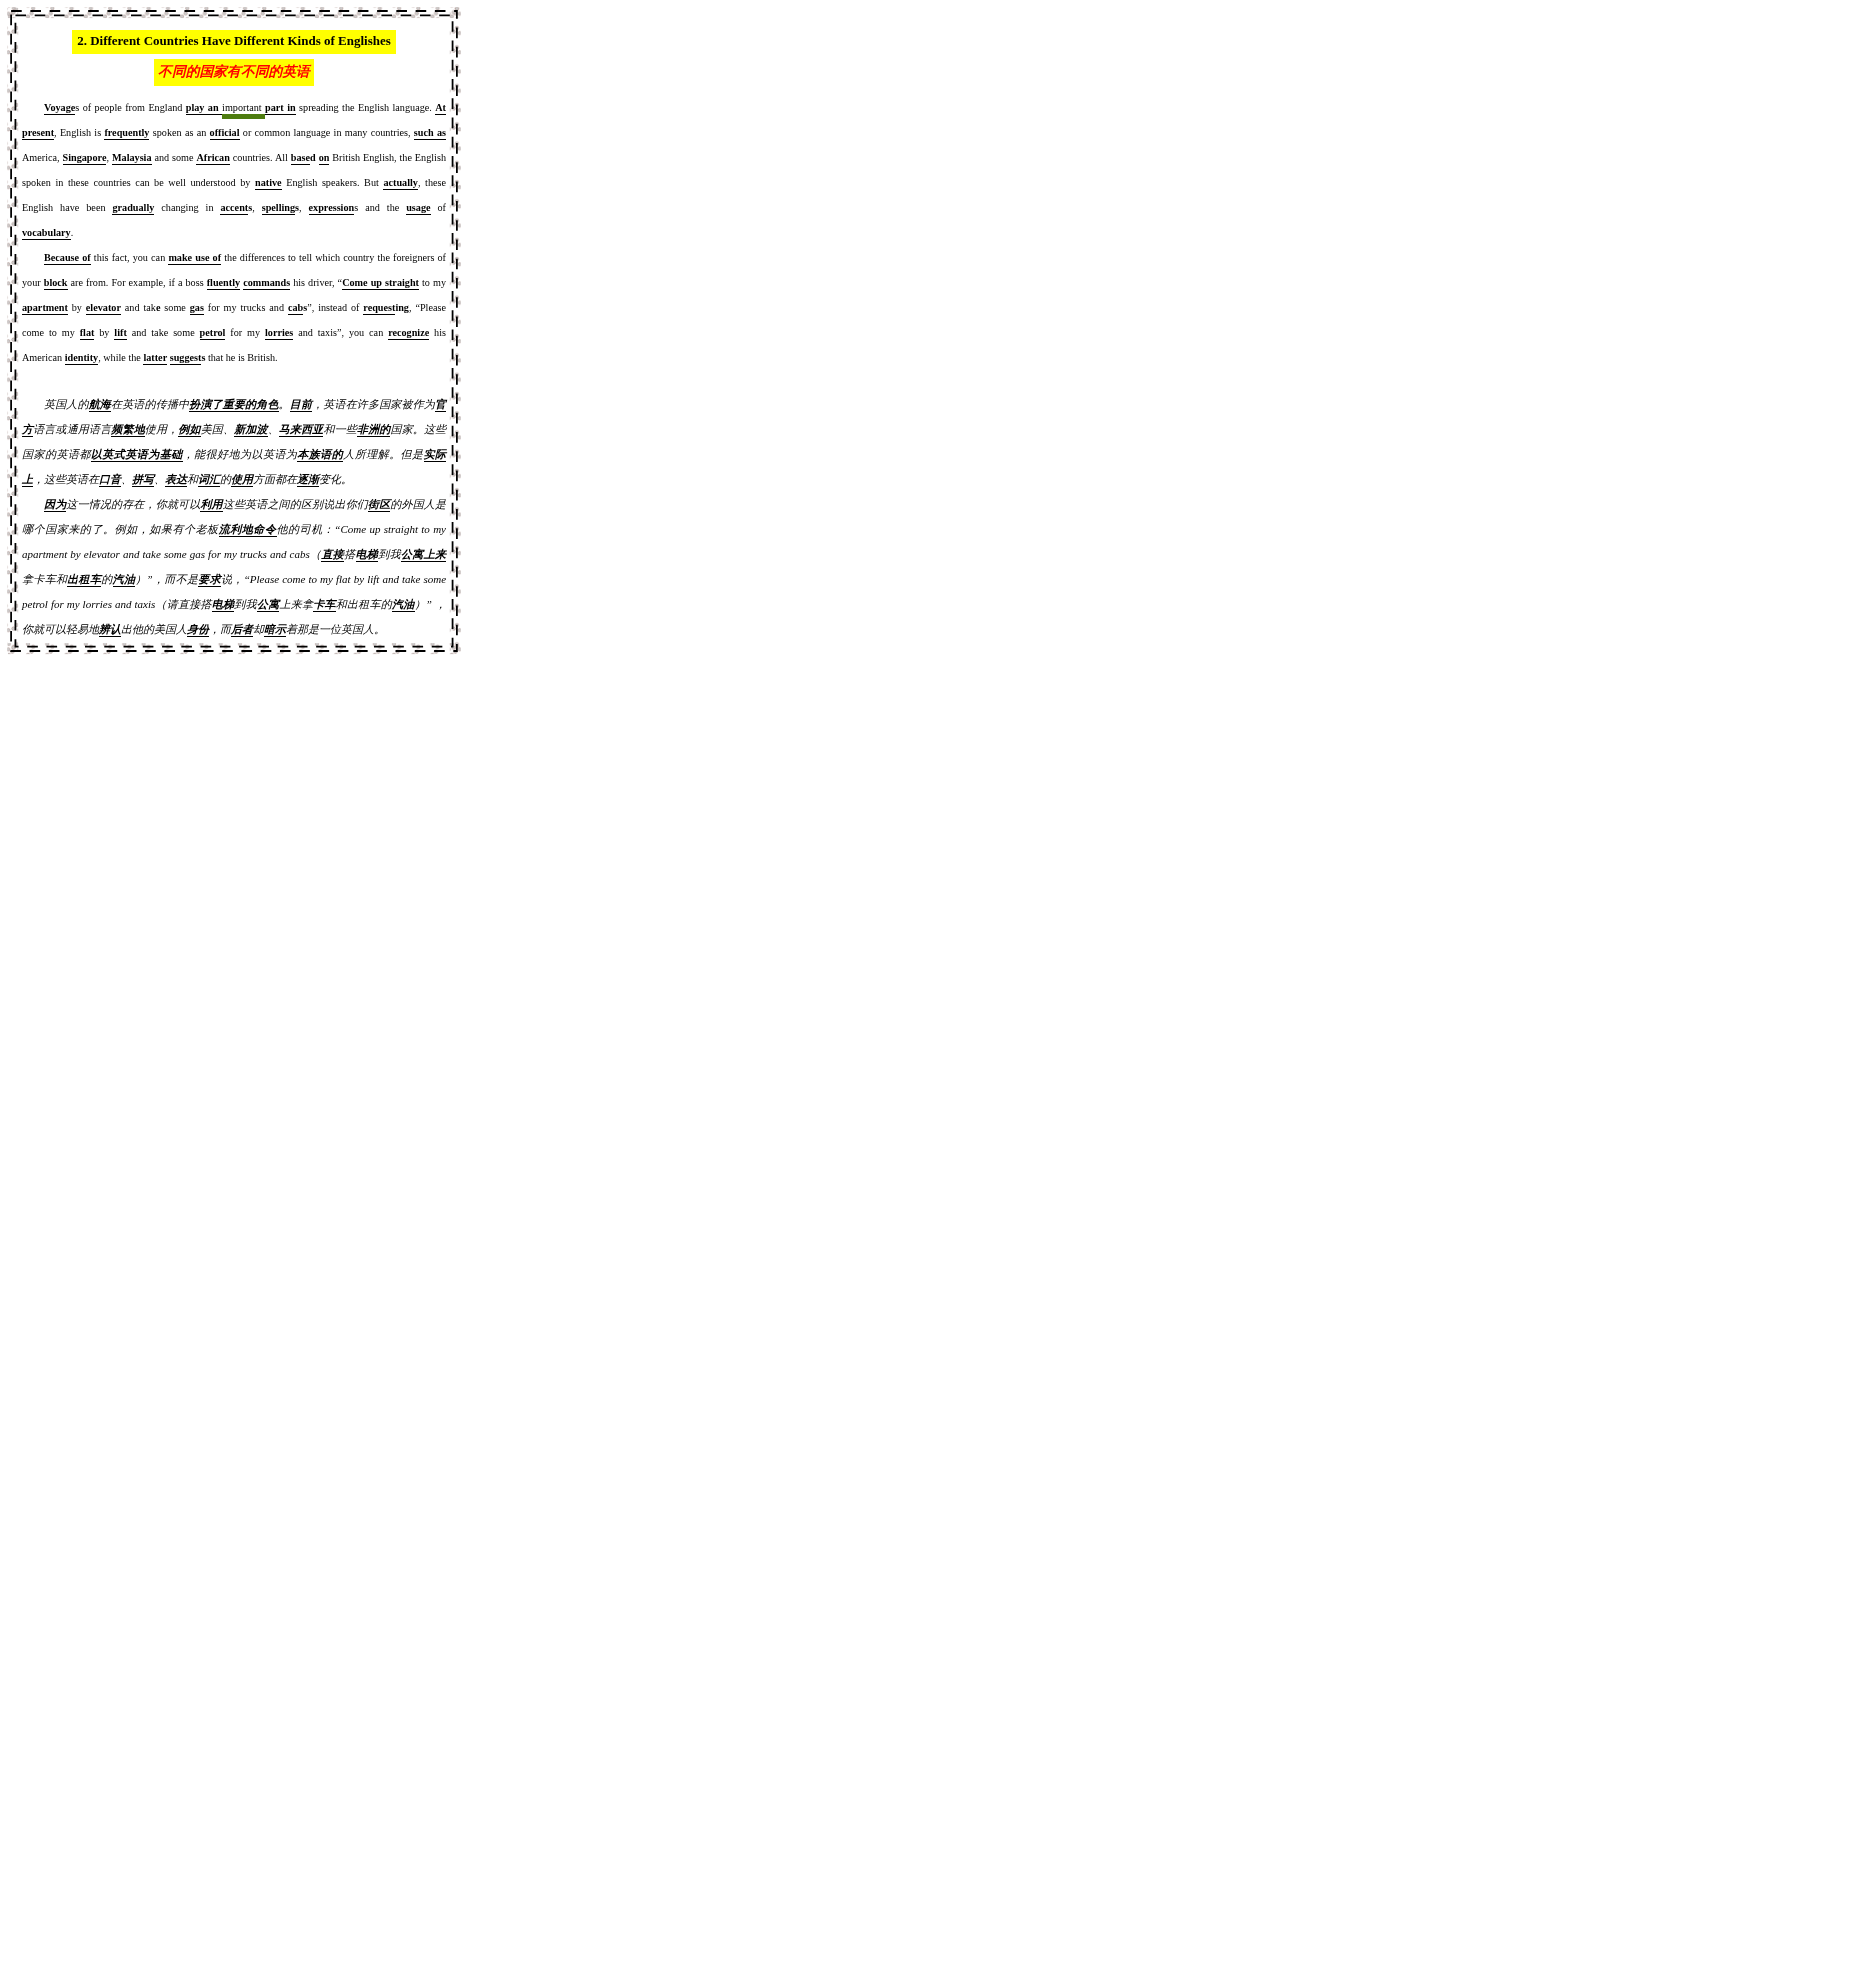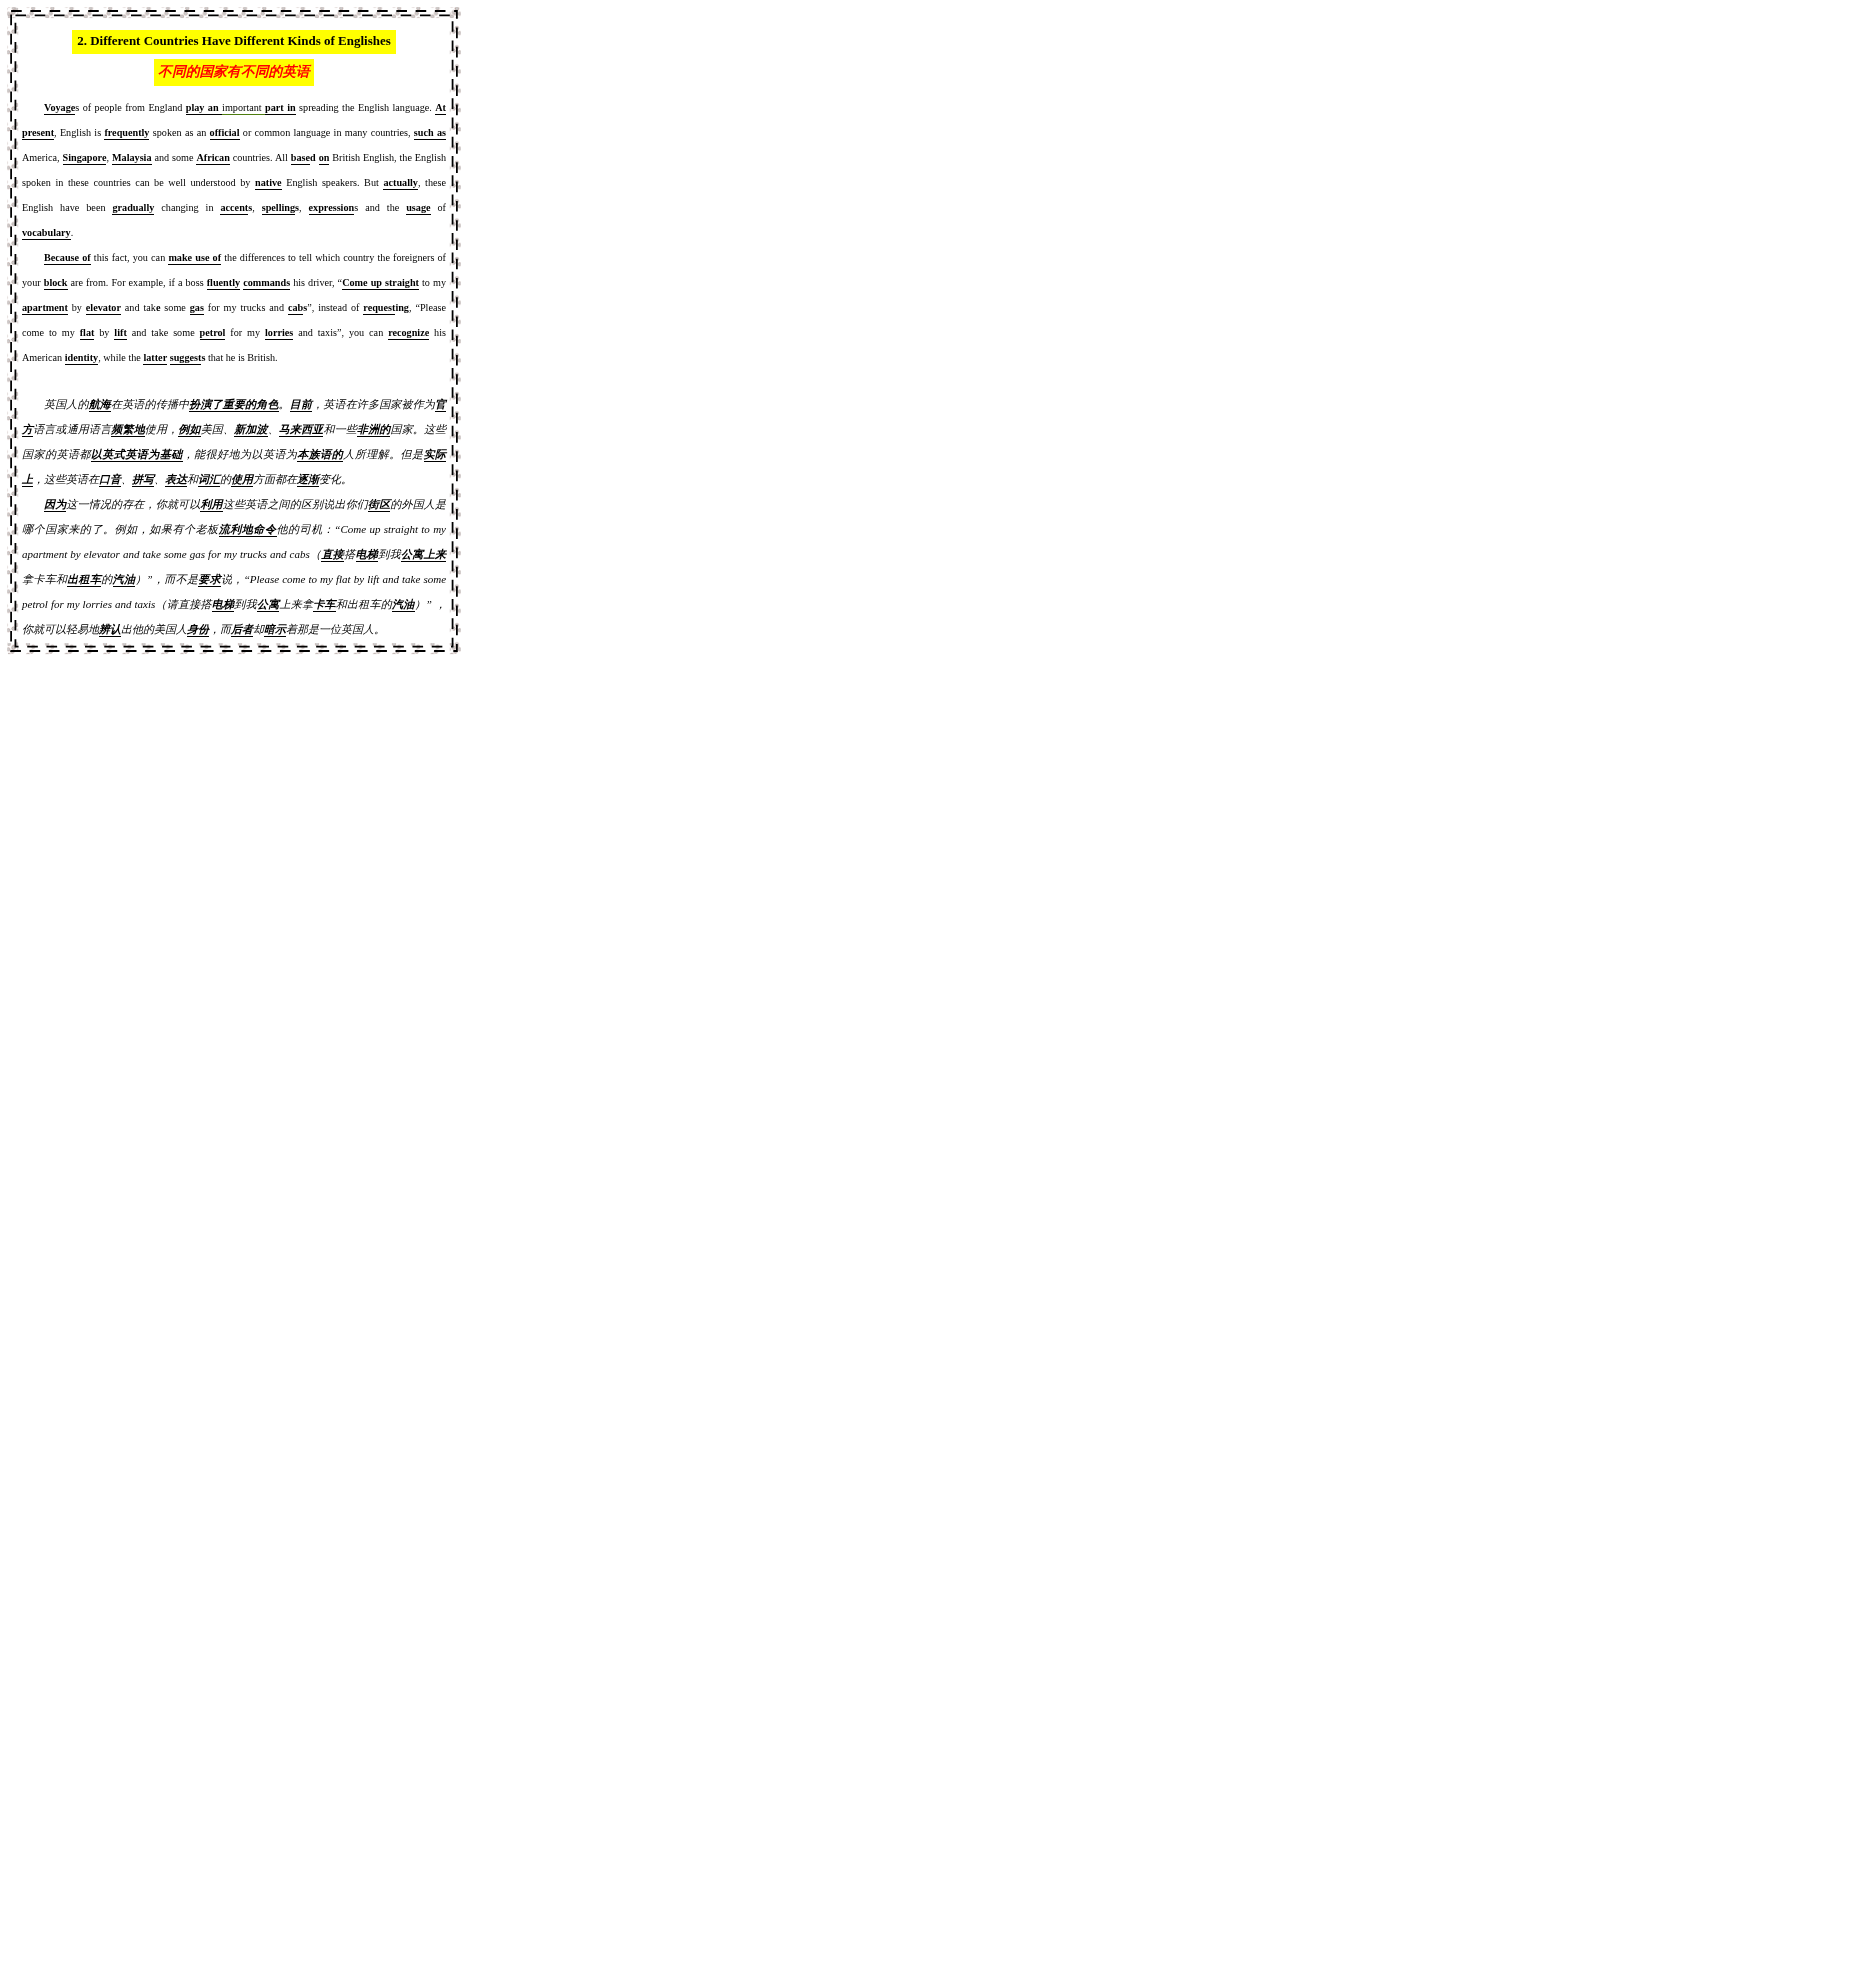--- a/index.html
+++ b/index.html
@@ -39,21 +39,21 @@
   .para{
     margin:0;
     text-align:justify;
     line-height:25px;
     text-indent:22px;
   }
   .para.en{font-size:10.2px;}
   .para.cn{font-size:11px;font-style:italic;}
   .spacer{height:22px;}
   .b{font-weight:bold;}
-  .u{border-bottom:1px solid #4d7c0f;padding-bottom:0.8px;}
+  .u{border-bottom:5px solid #4d7c0f;padding-bottom:0.8px;}
   .bu{font-weight:bold;border-bottom:1px solid #000;padding-bottom:0.8px;}
 </style>
 </head>
 <body>
 
 <div class="page">
 
   <svg class="border-svg" width="468" height="662" viewBox="0 0 1190 1684" aria-hidden="true">
     <defs>
       <pattern id="triH" width="49" height="28" patternUnits="userSpaceOnUse">

